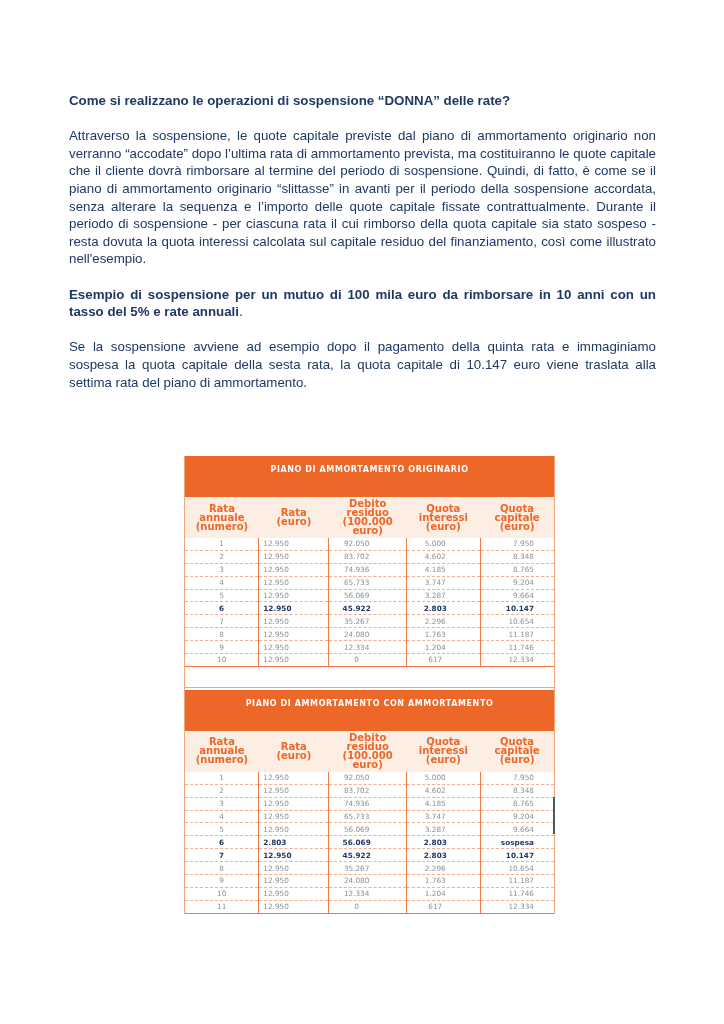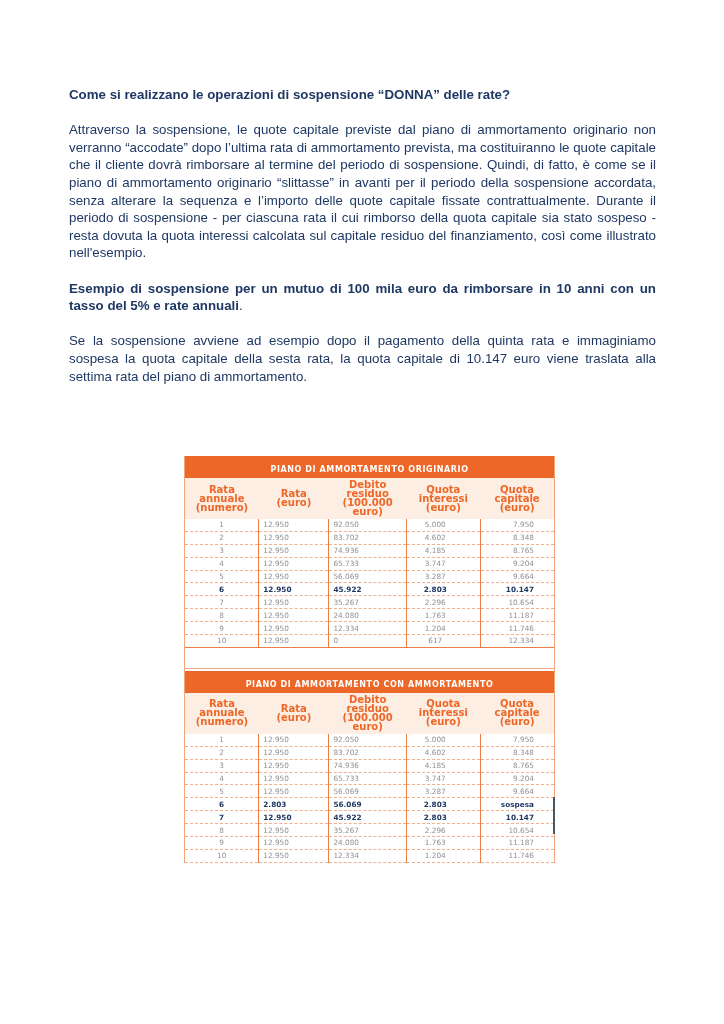--- a/index.html
+++ b/index.html
@@ -1,48 +1,48 @@
 <!DOCTYPE html>
 <html><head>
 <meta charset="utf-8">
 <style>
   html, body { margin: 0; padding: 0; background: #ffffff; }
   body { width: 724px; height: 1024px; position: relative; overflow: hidden; }
   .page {
-    position: absolute; left: 69px; top: 86px; width: 587px;
+    position: absolute; left: 69px; top: 92px; width: 587px;
     font-family: "Liberation Sans", sans-serif;
     color: #1f3864; font-size: 13.3px; line-height: 17.6px;
   }
   .p { margin: 0 0 17.6px 0; text-align: justify; }
   .heading { font-weight: bold; margin: 0 0 17.6px 0; }
 
   .tables {
     position: absolute; left: 184px; top: 456px; width: 369px;
     font-family: "DejaVu Sans", sans-serif;
     border-left: 1px solid #f2a57a; border-right: 1px solid #f2a57a;
   }
   .tbl-title {
     background: #ec6728; color: #ffffff; text-align: center;
     font-weight: bold; font-size: 8px; letter-spacing: 0.6px;
-    height: 22px; line-height: 27px;
+    height: 41px; line-height: 27px;
   }
   table { border-collapse: collapse; width: 100%; table-layout: fixed; }
   th {
     background: #fdeee4; color: #ec6728; font-size: 10px; font-weight: bold;
     line-height: 9px; padding: 2px 0 3px 0; text-align: center;
     height: 19px;
   }
   td {
     font-size: 7.3px; color: #8c8f95; height: 11.9px; padding: 0 4px;
     border-bottom: 1px dashed #f3b08c; text-align: right;
     border-left: 1.5px solid #ee7c45;
   }
   td:first-child { border-left: none; text-align: center; }
   td.c1 { text-align: left; padding-right: 22px; }
-  td.c2 { text-align: left; padding-right: 26px; }
+  td.c2 { text-align: center; padding-right: 26px; }
   td.c3 { text-align: center; padding-right: 20px; }
   td.c4 { text-align: right; padding-right: 20px; }
   tr.hl td { color: #1f3864; font-weight: bold; }
   tr.last td { border-bottom: 1.5px solid #ee7c45; }
   .spacer { height: 20px; border-bottom: 1px solid #f2a57a; }
   .gap { height: 2px; }
   .edge-mark {
     position: absolute; left: 553px; top: 797px; width: 2px; height: 37px;
     background: #4a5568;
   }
@@ -249,16 +249,23 @@
           <td class="c3">1.763</td>
           <td class="c4">11.187</td>
         </tr>
         <tr>
           <td class="c0">10</td>
           <td class="c1">12.950</td>
           <td class="c2">12.334</td>
           <td class="c3">1.204</td>
           <td class="c4">11.746</td>
         </tr>
+        <tr class=" last">
+          <td class="c0">11</td>
+          <td class="c1">12.950</td>
+          <td class="c2">0</td>
+          <td class="c3">617</td>
+          <td class="c4">12.334</td>
+        </tr>
       </tbody>
   </table>
 </div>
 <div class="edge-mark"></div>
 
 </body></html>

